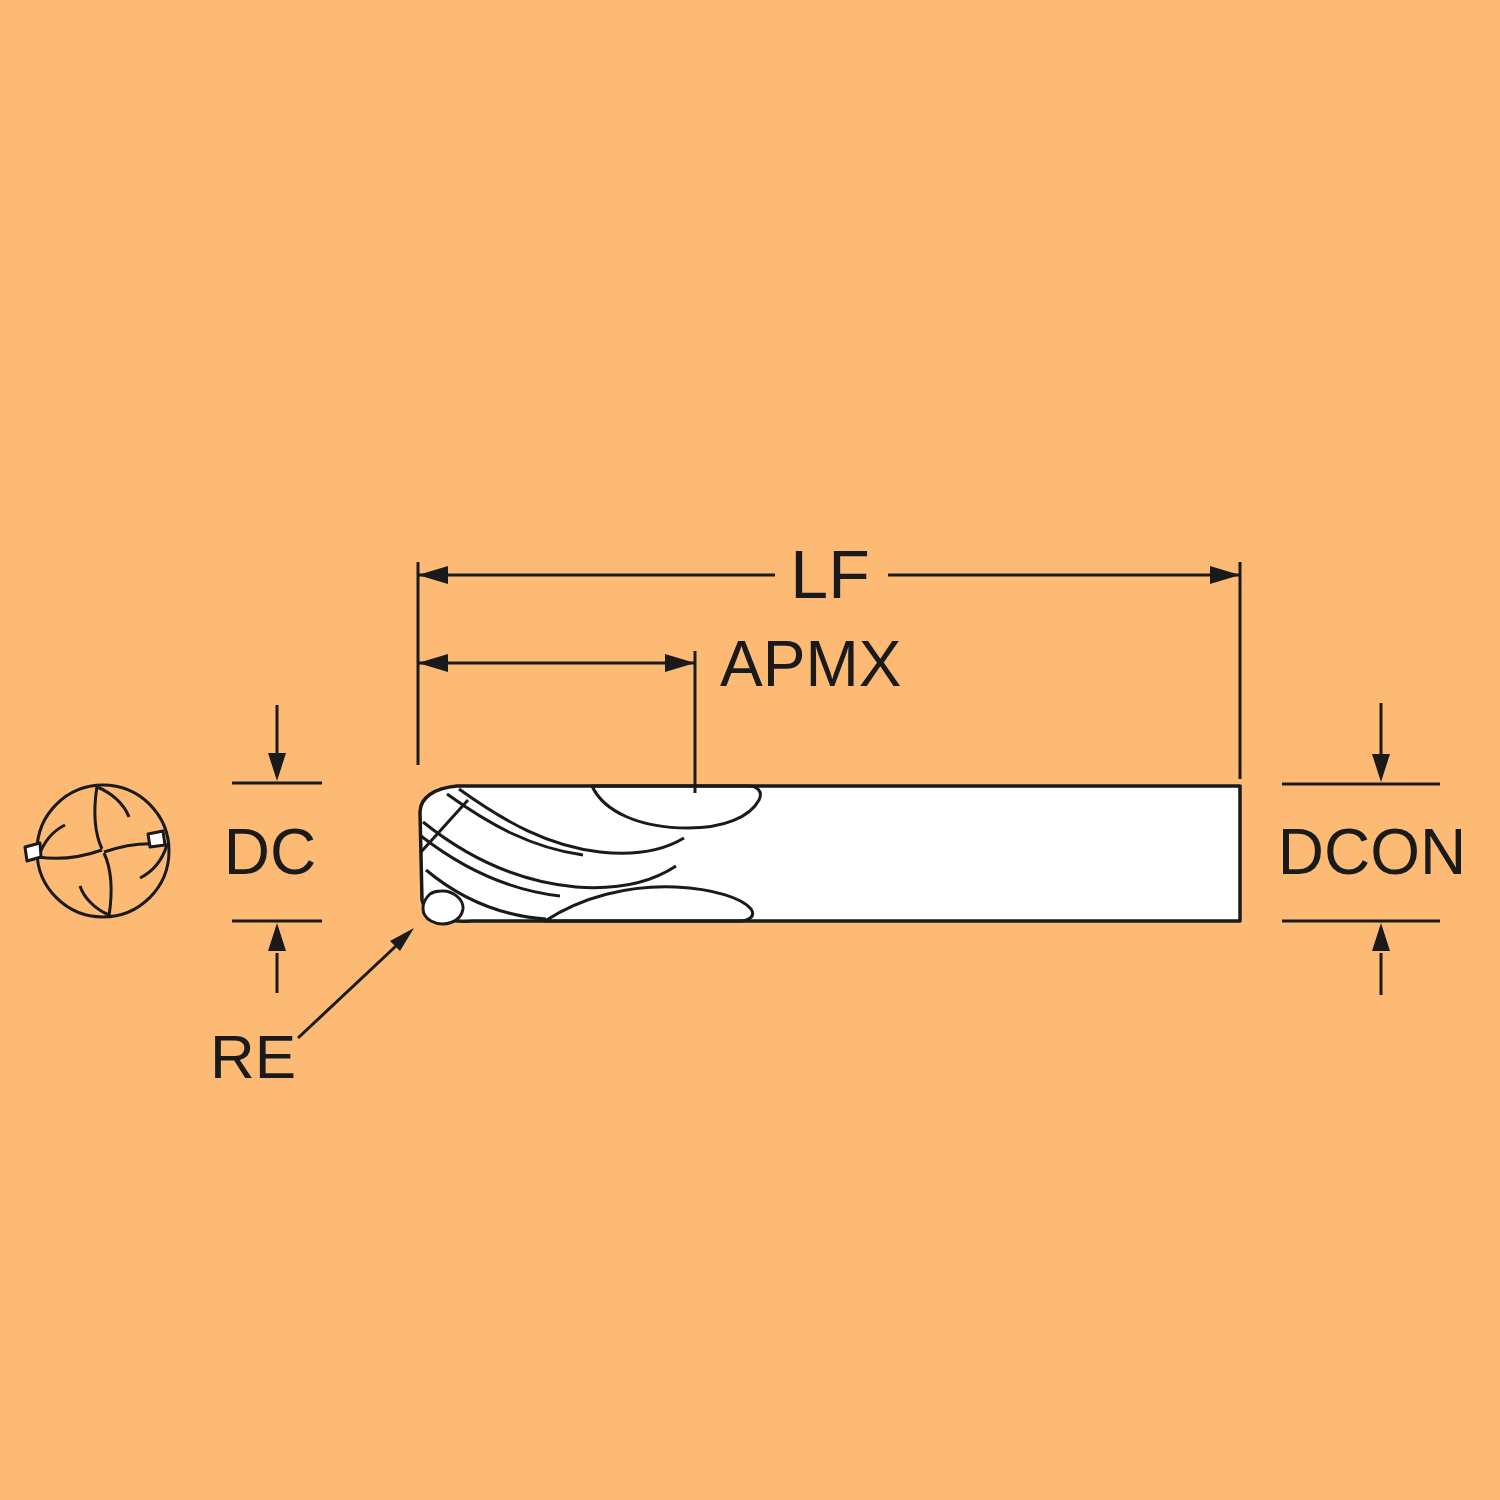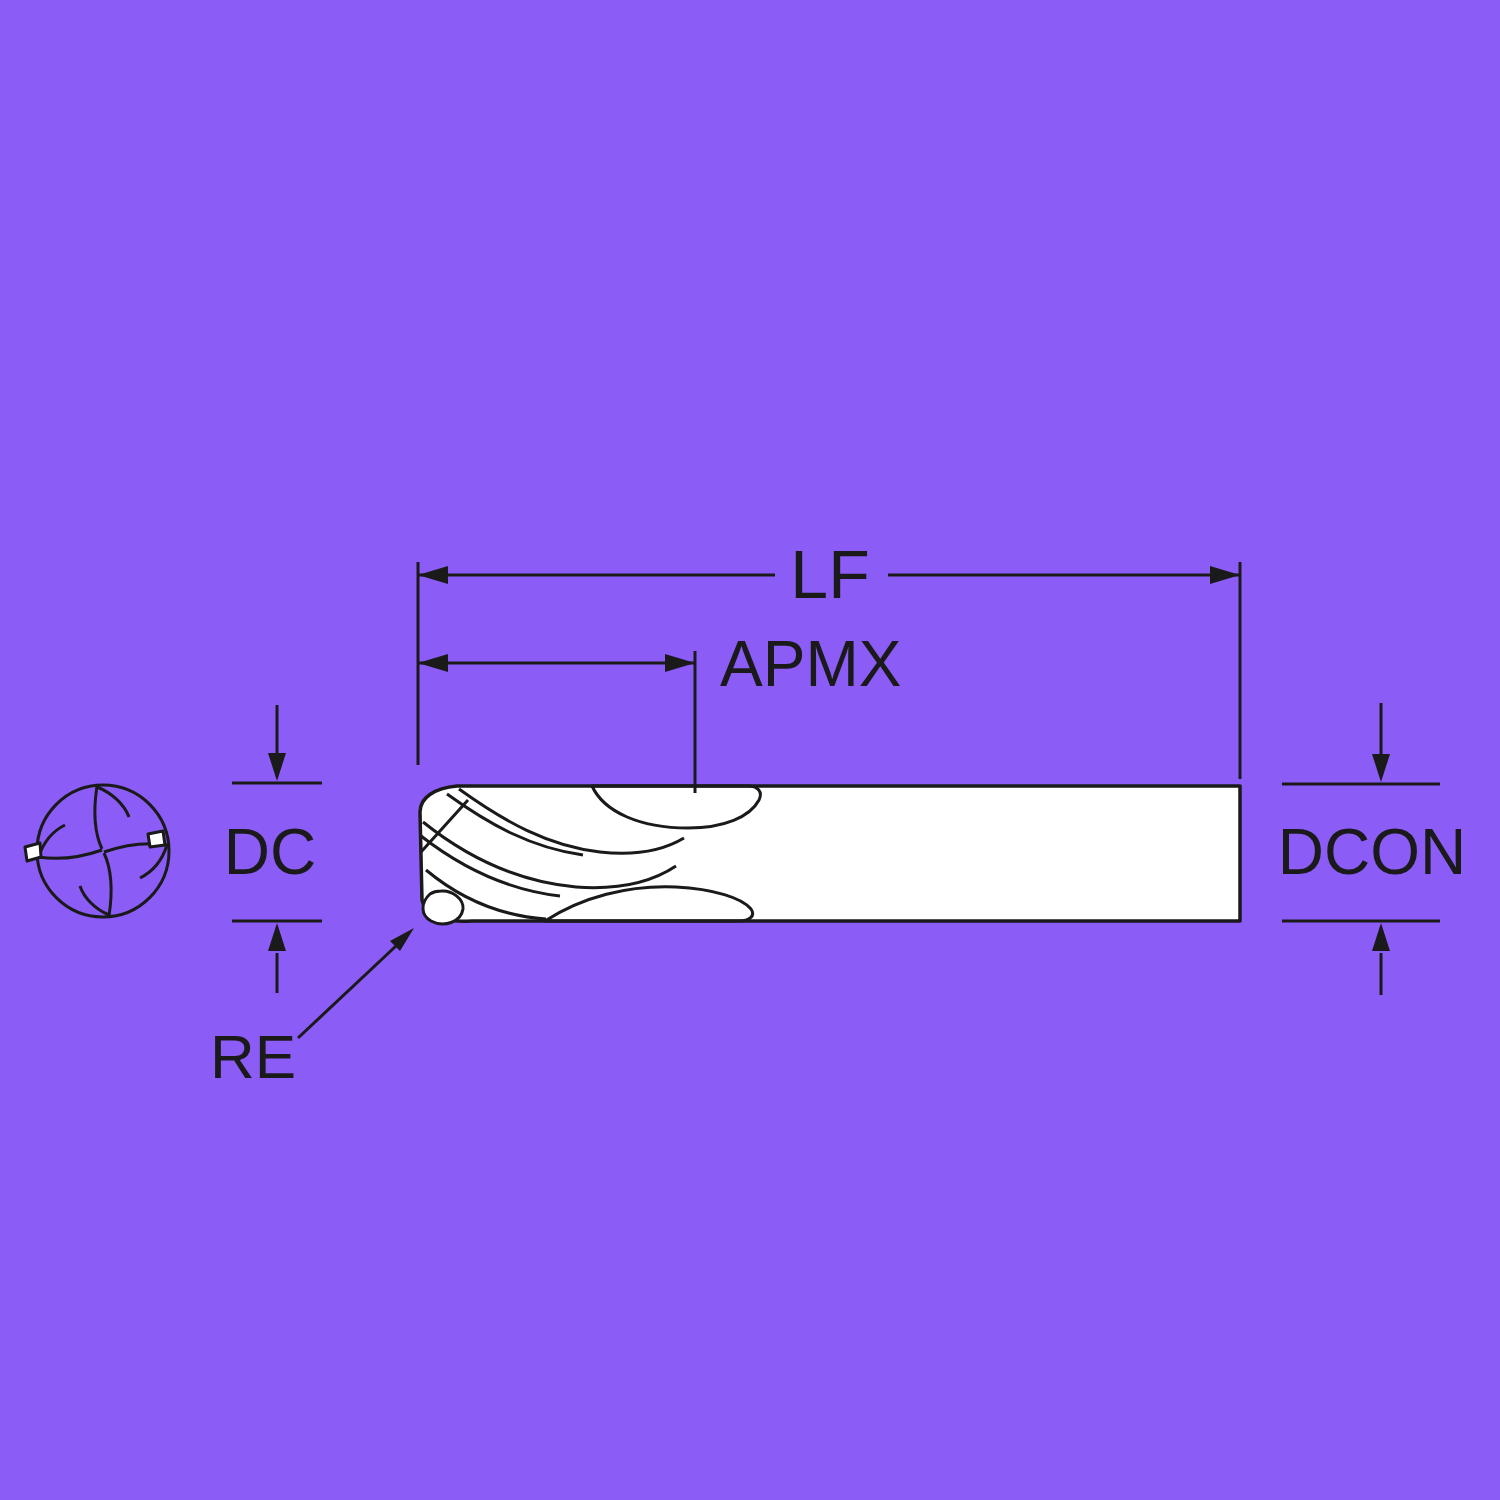--- a/index.html
+++ b/index.html
@@ -7,21 +7,21 @@
     padding: 0;
     background: #ffffff;
     width: 1500px;
     height: 1500px;
     font-family: "Liberation Sans", sans-serif;
   }
   .stage {
     position: relative;
     width: 1500px;
     height: 1500px;
-    background: #8b5cf6;
+    background: #fdba74;
     overflow: hidden;
   }
   svg { display: block; }
   .ln   { stroke: #1a1a1a; stroke-width: 3;   fill: none; stroke-linejoin: round; }
   .ln2  { stroke: #1a1a1a; stroke-width: 3.5; fill: none; stroke-linejoin: round; }
   .fillw{ fill: #ffffff; stroke: #1a1a1a; stroke-width: 3; stroke-linejoin: round; }
   .base { fill: #ffffff; stroke: none; }
   .arr  { fill: #1a1a1a; stroke: none; }
   .lbl  { fill: #1a1a1a; font-family: "Liberation Sans", sans-serif; font-size: 64px; }
   .lbl-lf { font-size: 68px; }

